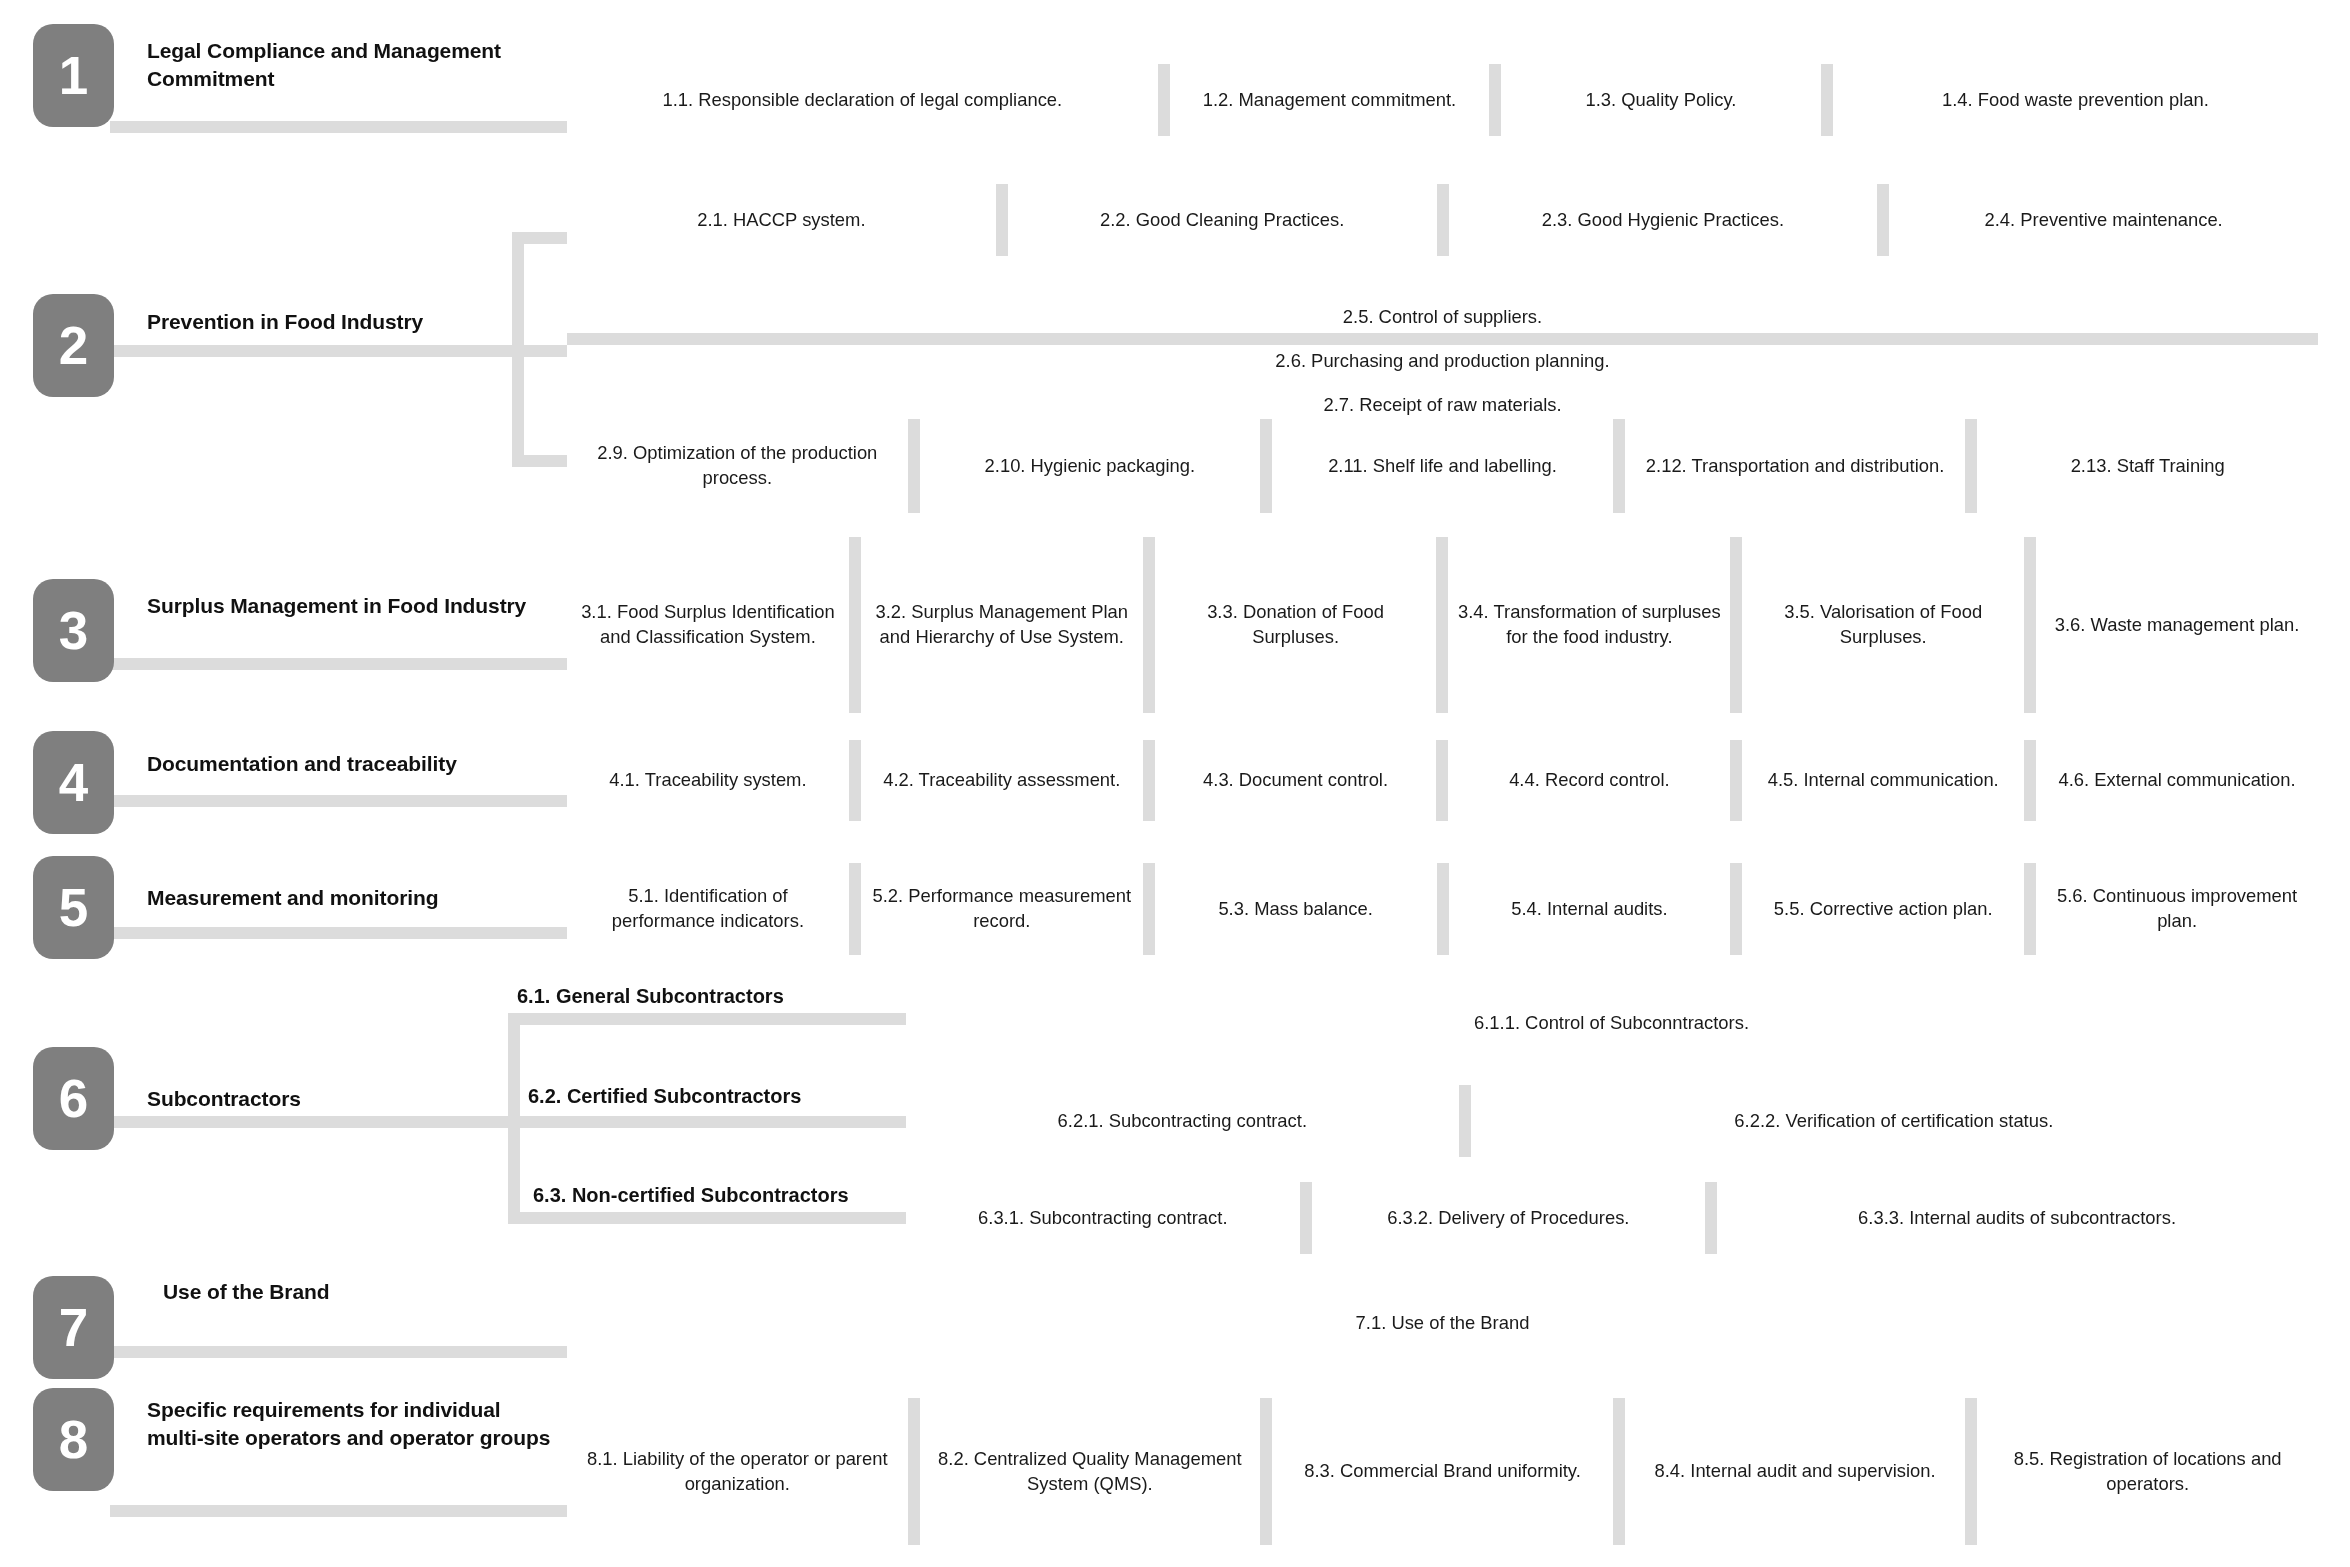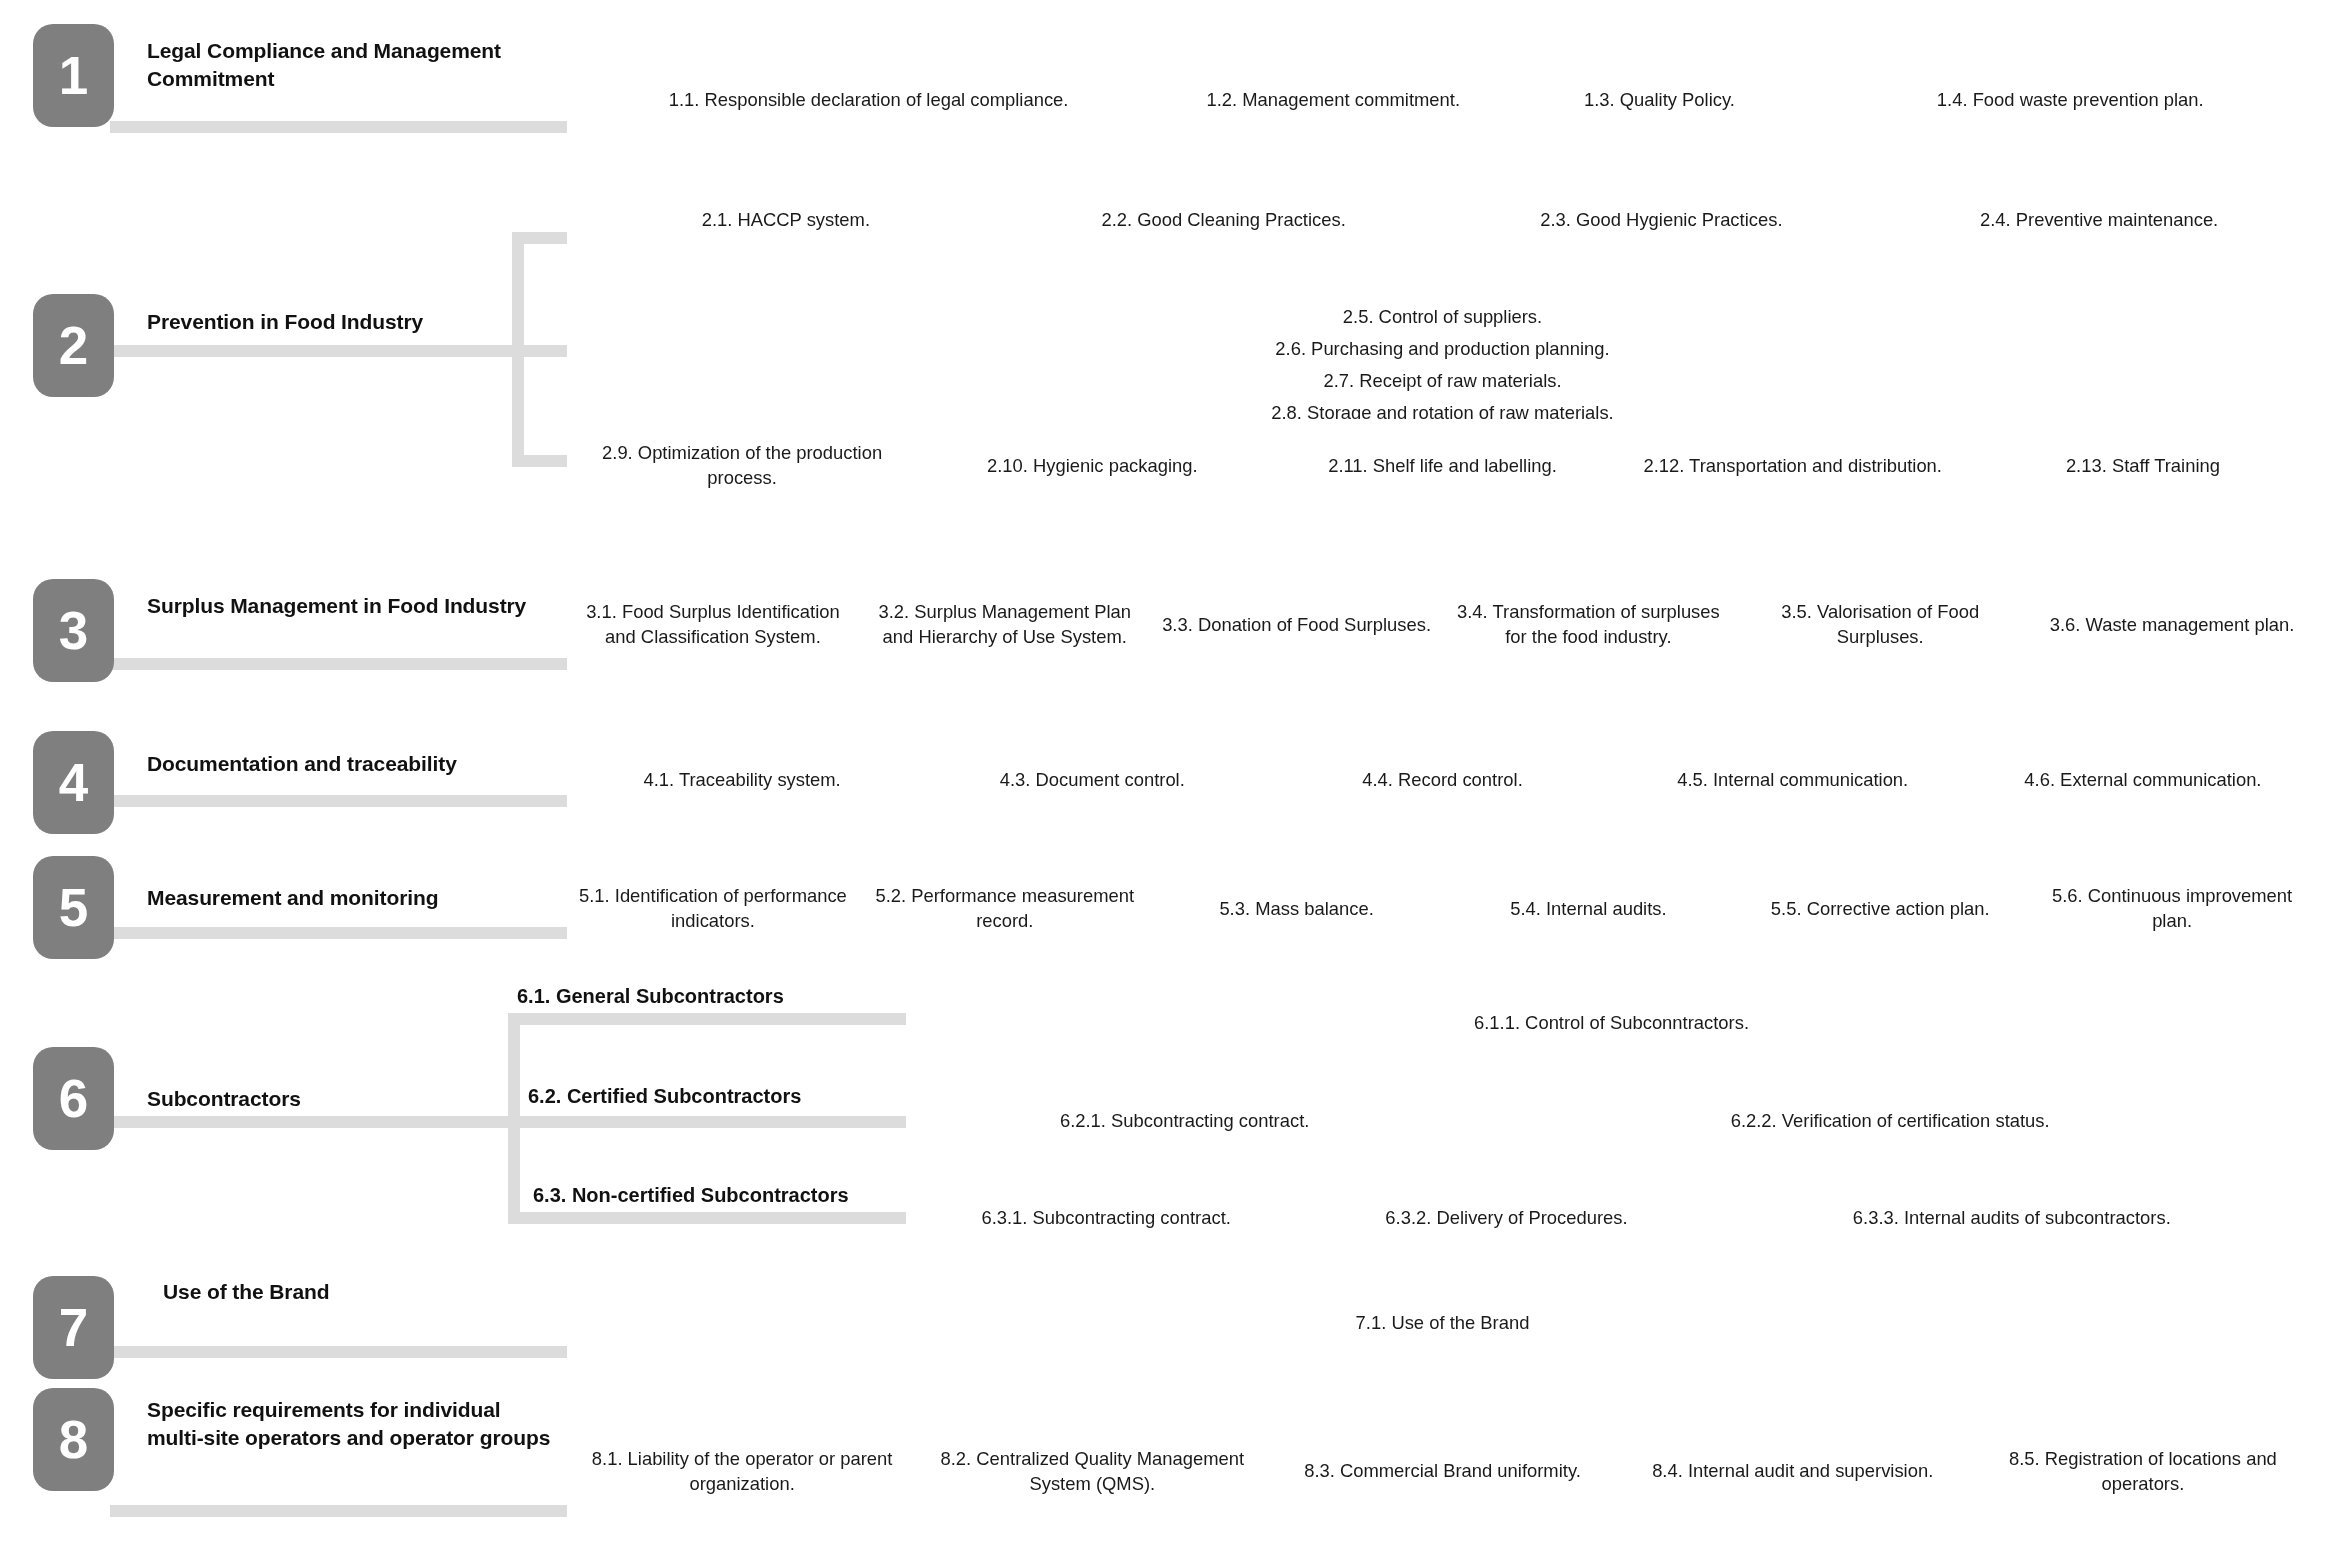--- a/index.html
+++ b/index.html
@@ -42,20 +42,21 @@
   .conn-v{width:12px;}
 
   
   .band{
     position:absolute;
     background:#dcdcdc;
     border-radius:26px;
     box-sizing:border-box;
     display:flex;
     align-items:stretch;
+    gap:12px;
     z-index:3;
   }
   .cell{
     background:#ffffff;
     flex:1 1 0;
     display:flex;
     align-items:center;
     justify-content:center;
     text-align:center;
     font-size:18.4px;
@@ -136,20 +137,21 @@
     <div class="cell">3.5. Valorisation of Food Surpluses.</div>
     <div class="cell">3.6. Waste management plan.</div>
   </div>
 
   <div class="badge" style="left:33px;top:731px;">4</div>
   <div class="sect-title" style="left:147px;top:750px;width:395px;">Documentation and traceability</div>
   <div class="conn conn-h" style="left:110px;top:795px;width:468px;"></div>
 
   <div class="band" style="left:567px;top:740px;width:1751px;height:81px;">
     <div class="cell">4.1. Traceability system.</div>
+    <div class="cell">4.2. Traceability assessment.</div>
     <div class="cell">4.3. Document control.</div>
     <div class="cell">4.4. Record control.</div>
     <div class="cell">4.5. Internal communication.</div>
     <div class="cell">4.6. External communication.</div>
   </div>
 
   <div class="badge" style="left:33px;top:856px;">5</div>
   <div class="sect-title" style="left:147px;top:884px;width:395px;">Measurement and monitoring</div>
   <div class="conn conn-h" style="left:110px;top:927px;width:468px;"></div>
 

